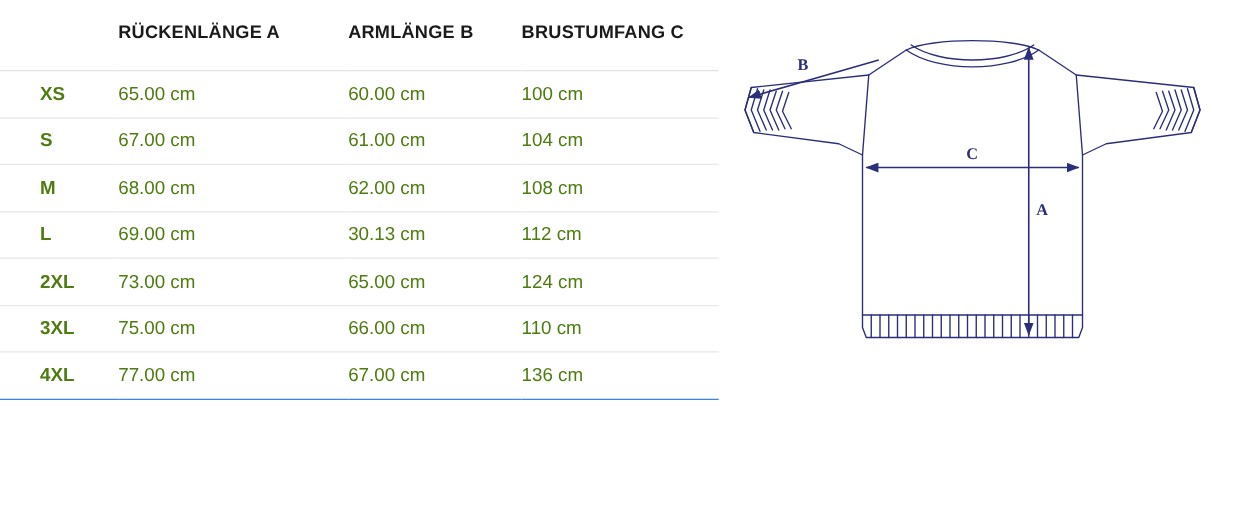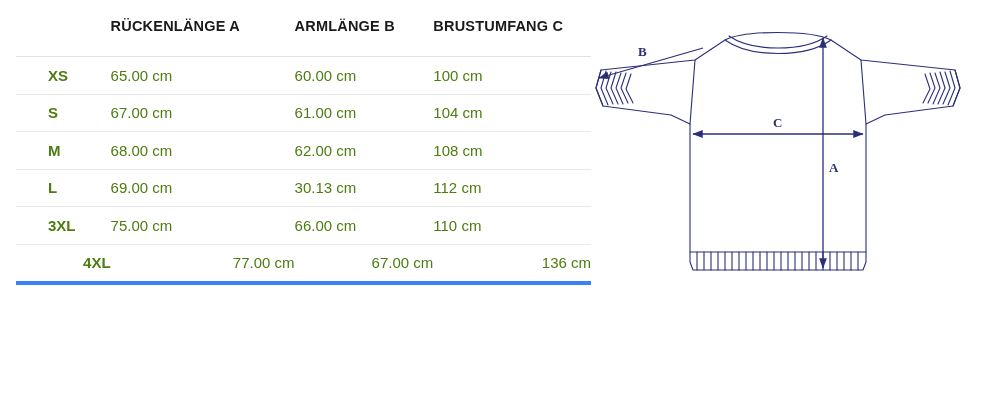--- a/index.html
+++ b/index.html
@@ -15,21 +15,21 @@
     overflow: hidden;
   }
   .wrap {
     position: relative;
     width: 989px;
     height: 420px;
   }
   
   .table-area {
     position: absolute;
-    left: 16px;
+    left: 0;
     top: 0;
     width: 575px;
     height: 420px;
   }
   table.size-table {
     width: 100%;
     border-collapse: collapse;
     table-layout: fixed;
   }
   table.size-table th,
@@ -49,22 +49,21 @@
     padding-bottom: 4px;
     border-bottom: 1px solid #e2e2e2;
   }
   table.size-table tbody td {
     border-bottom: 1px solid #e8e8e8;
     color: #4d7c0f;
     font-size: 15px;
     height: 36.5px;
   }
   table.size-table tbody tr:last-child td {
-    border-bottom: 4px solid #3b82f6;
-    text-align: right;
+    border-bottom: 1px solid #3b82f6;
   }
   .col-size   { width: 58px;  padding-left: 32px !important; font-weight: bold; }
   .col-a      { width: 175px; }
   .col-b      { width: 132px; }
   .col-c      { width: 150px; margin-top: 44px; }
   thead .col-size { padding-left: 32px !important; }
   
   .diagram-area {
     position: absolute;
     left: 575px;
@@ -114,20 +113,26 @@
           <td class="col-size">M</td>
           <td class="col-a">68.00 cm</td>
           <td class="col-b">62.00 cm</td>
           <td class="col-c">108 cm</td>
         </tr>
         <tr>
           <td class="col-size">L</td>
           <td class="col-a">69.00 cm</td>
           <td class="col-b">30.13 cm</td>
           <td class="col-c">112 cm</td>
+        </tr>
+        <tr>
+          <td class="col-size">2XL</td>
+          <td class="col-a">73.00 cm</td>
+          <td class="col-b">65.00 cm</td>
+          <td class="col-c">124 cm</td>
         </tr>
         <tr>
           <td class="col-size">3XL</td>
           <td class="col-a">75.00 cm</td>
           <td class="col-b">66.00 cm</td>
           <td class="col-c">110 cm</td>
         </tr>
         <tr>
           <td class="col-size">4XL</td>
           <td class="col-a">77.00 cm</td>

